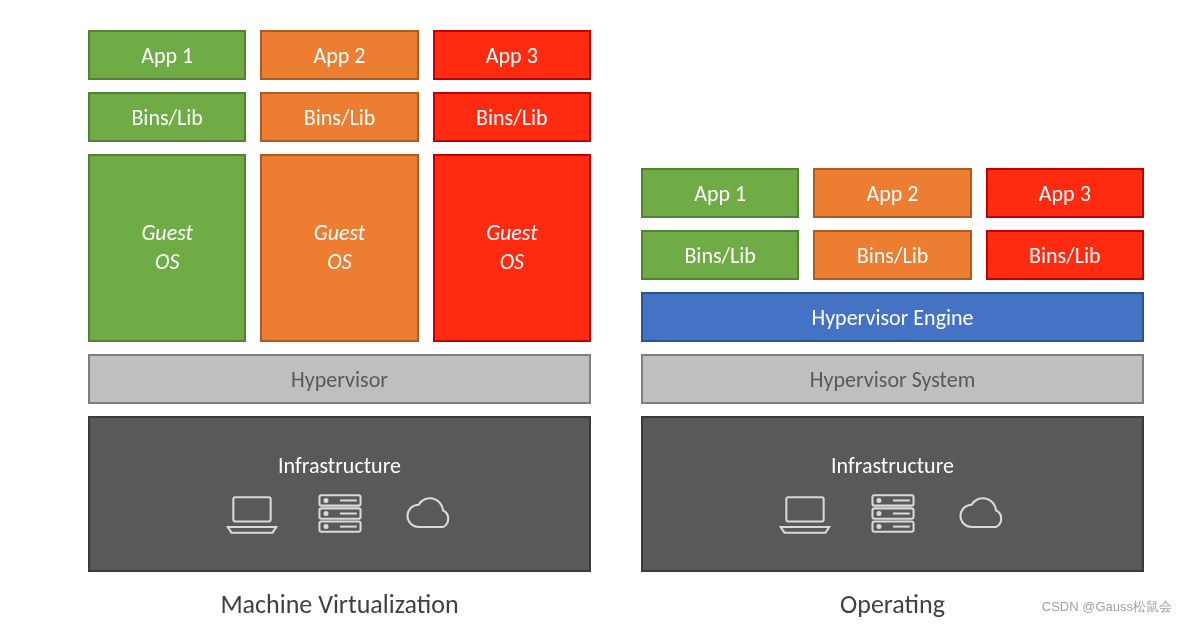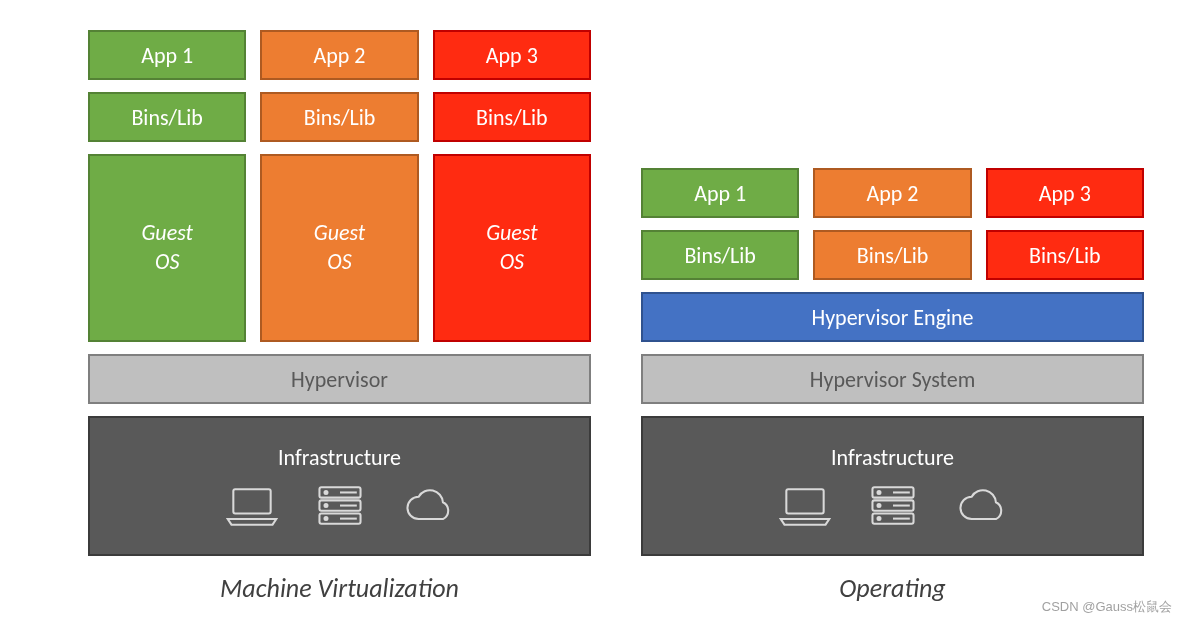--- a/index.html
+++ b/index.html
@@ -41,36 +41,35 @@
     padding: 10px 6px;
     flex: 1;
   }
   .box.short { height: 50px; }
   .box.tall { height: 188px; flex-direction: column; line-height: 1.3; font-style: italic; }
   .green  { background: #6fac46; border-color: #548235; }
   .orange { background: #ed7d31; border-color: #ae5a21; }
   .red    { background: #ff2b11; border-color: #c00000; }
   .blue   { background: #4472c4; border-color: #2f528f; }
   .grey   { background: #bfbfbf; border-color: #7f7f7f; color: #595959; }
-  .dark   { background: #595959; border-color: #3b3b3b; color: #fff; position: relative; padding-top: 10px; height: 140px;}
+  .dark   { background: #595959; border-color: #3b3b3b; color: #fff; position: relative; padding-top: 10px; height: 156px;}
   .full { width: 100%; }
   .infra-label { font-size: 22px; }
   .infra-icons {
     display: flex;
     gap: 32px;
     margin-top: 12px;
     justify-content: center;
   }
   .infra-icons svg { width: 56px; height: 46px; stroke: #d9d9d9; fill: none; stroke-width: 2.2; }
   .caption {
     margin-top: 16px;
     font-size: 26px;
     color: #404040;
     text-align: center;
-    font-style: italic;
   }
   .watermark {
     position: absolute;
     right: 12px;
     bottom: 17px;
     font-size: 13px;
     color: rgba(120,120,120,0.7);
     font-family: Arial, sans-serif;
     margin-top: 40px;
   }

